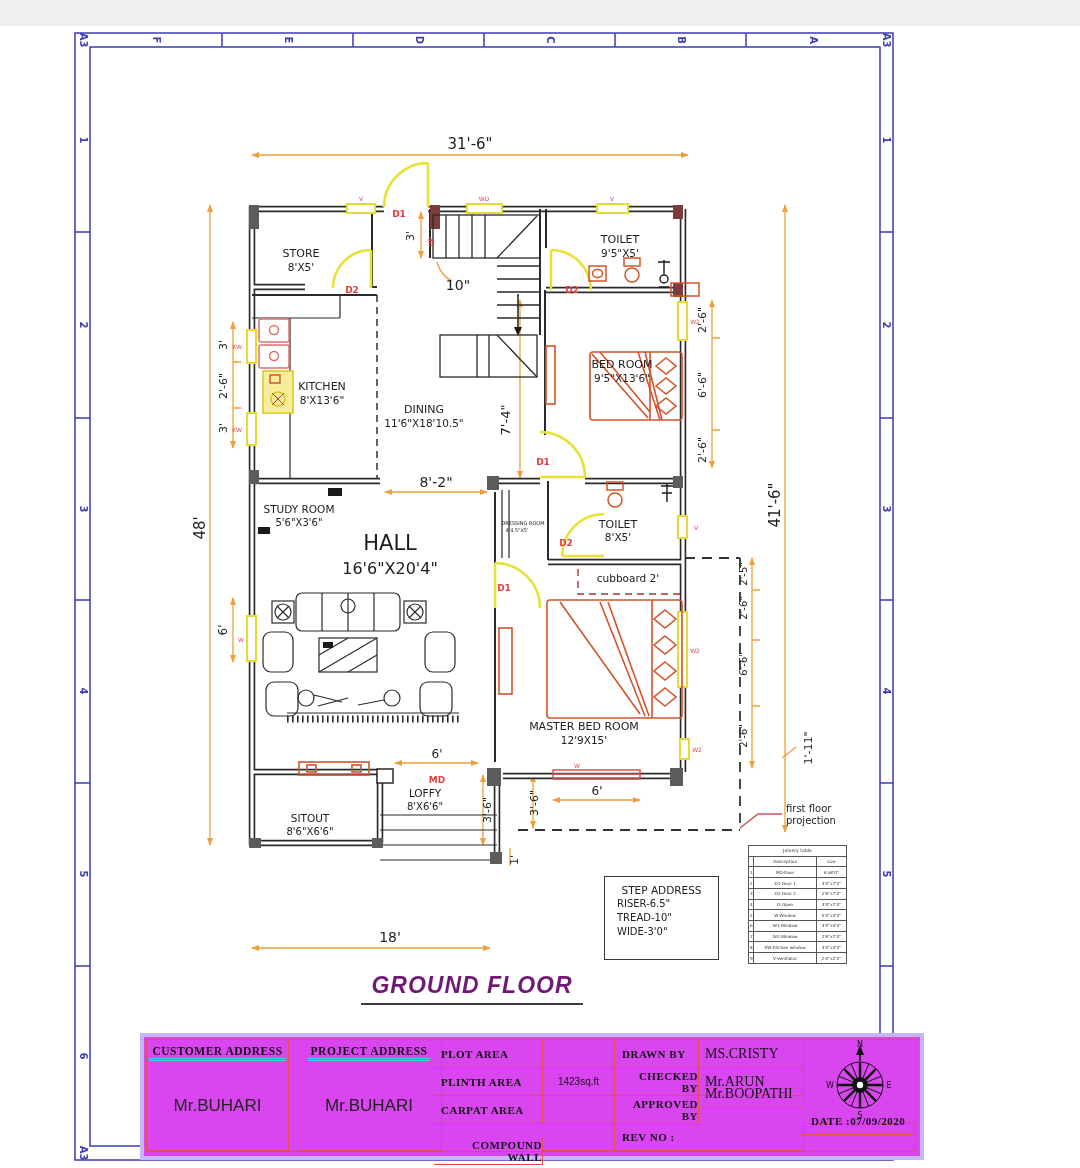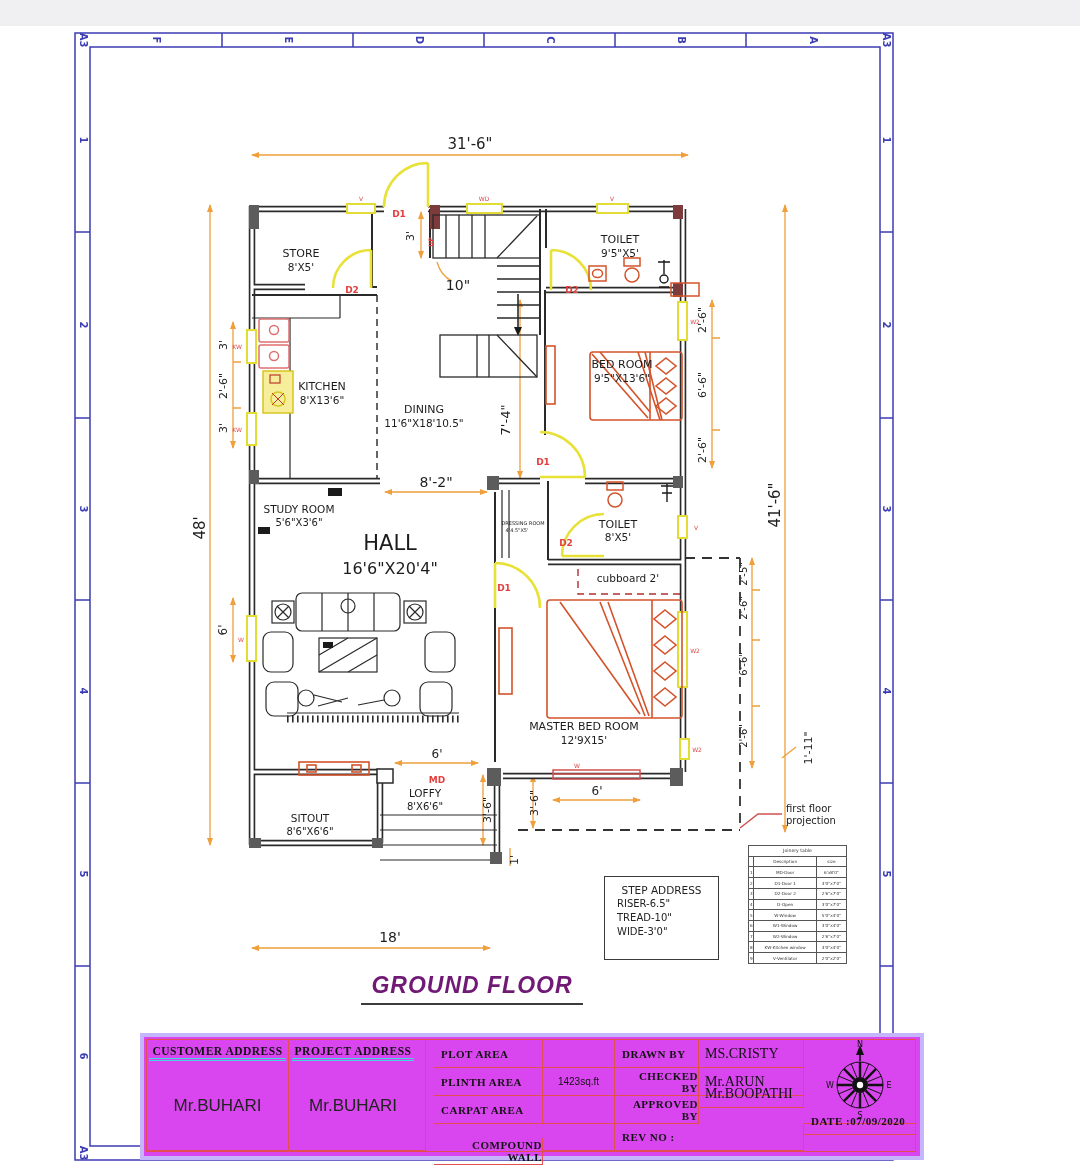--- a/index.html
+++ b/index.html
@@ -444,21 +444,21 @@
   </div>
 
   
   <div id="title-block">
     <div id="tb-inner">
 
       <div class="tbcell" style="left:0;top:0;width:142px;height:111px;">
         <div class="addr-head"><span>CUSTOMER ADDRESS</span></div>
         <div class="addr-name">Mr.BUHARI</div>
       </div>
-      <div class="tbcell" style="left:134px;top:0;width:145px;height:111px;">
+      <div class="tbcell" style="left:150px;top:0;width:145px;height:111px;">
         <div class="addr-head"><span>PROJECT ADDRESS</span></div>
         <div class="addr-name">Mr.BUHARI</div>
       </div>
 
       <div class="tbcell tblabel" style="left:287px;top:0;width:109px;height:28px;">PLOT AREA</div>
       <div class="tbcell tblabel" style="left:287px;top:28px;width:109px;height:28px;">PLINTH AREA</div>
       <div class="tbcell tblabel" style="left:287px;top:56px;width:109px;height:28px;">CARPAT AREA</div>
       <div class="tbcell tblabel" style="left:287px;top:98px;width:109px;height:27px;">COMPOUND WALL</div>
 
       <div class="tbcell tbvalue smallval" style="left:396px;top:0;width:72px;height:28px;"></div>

